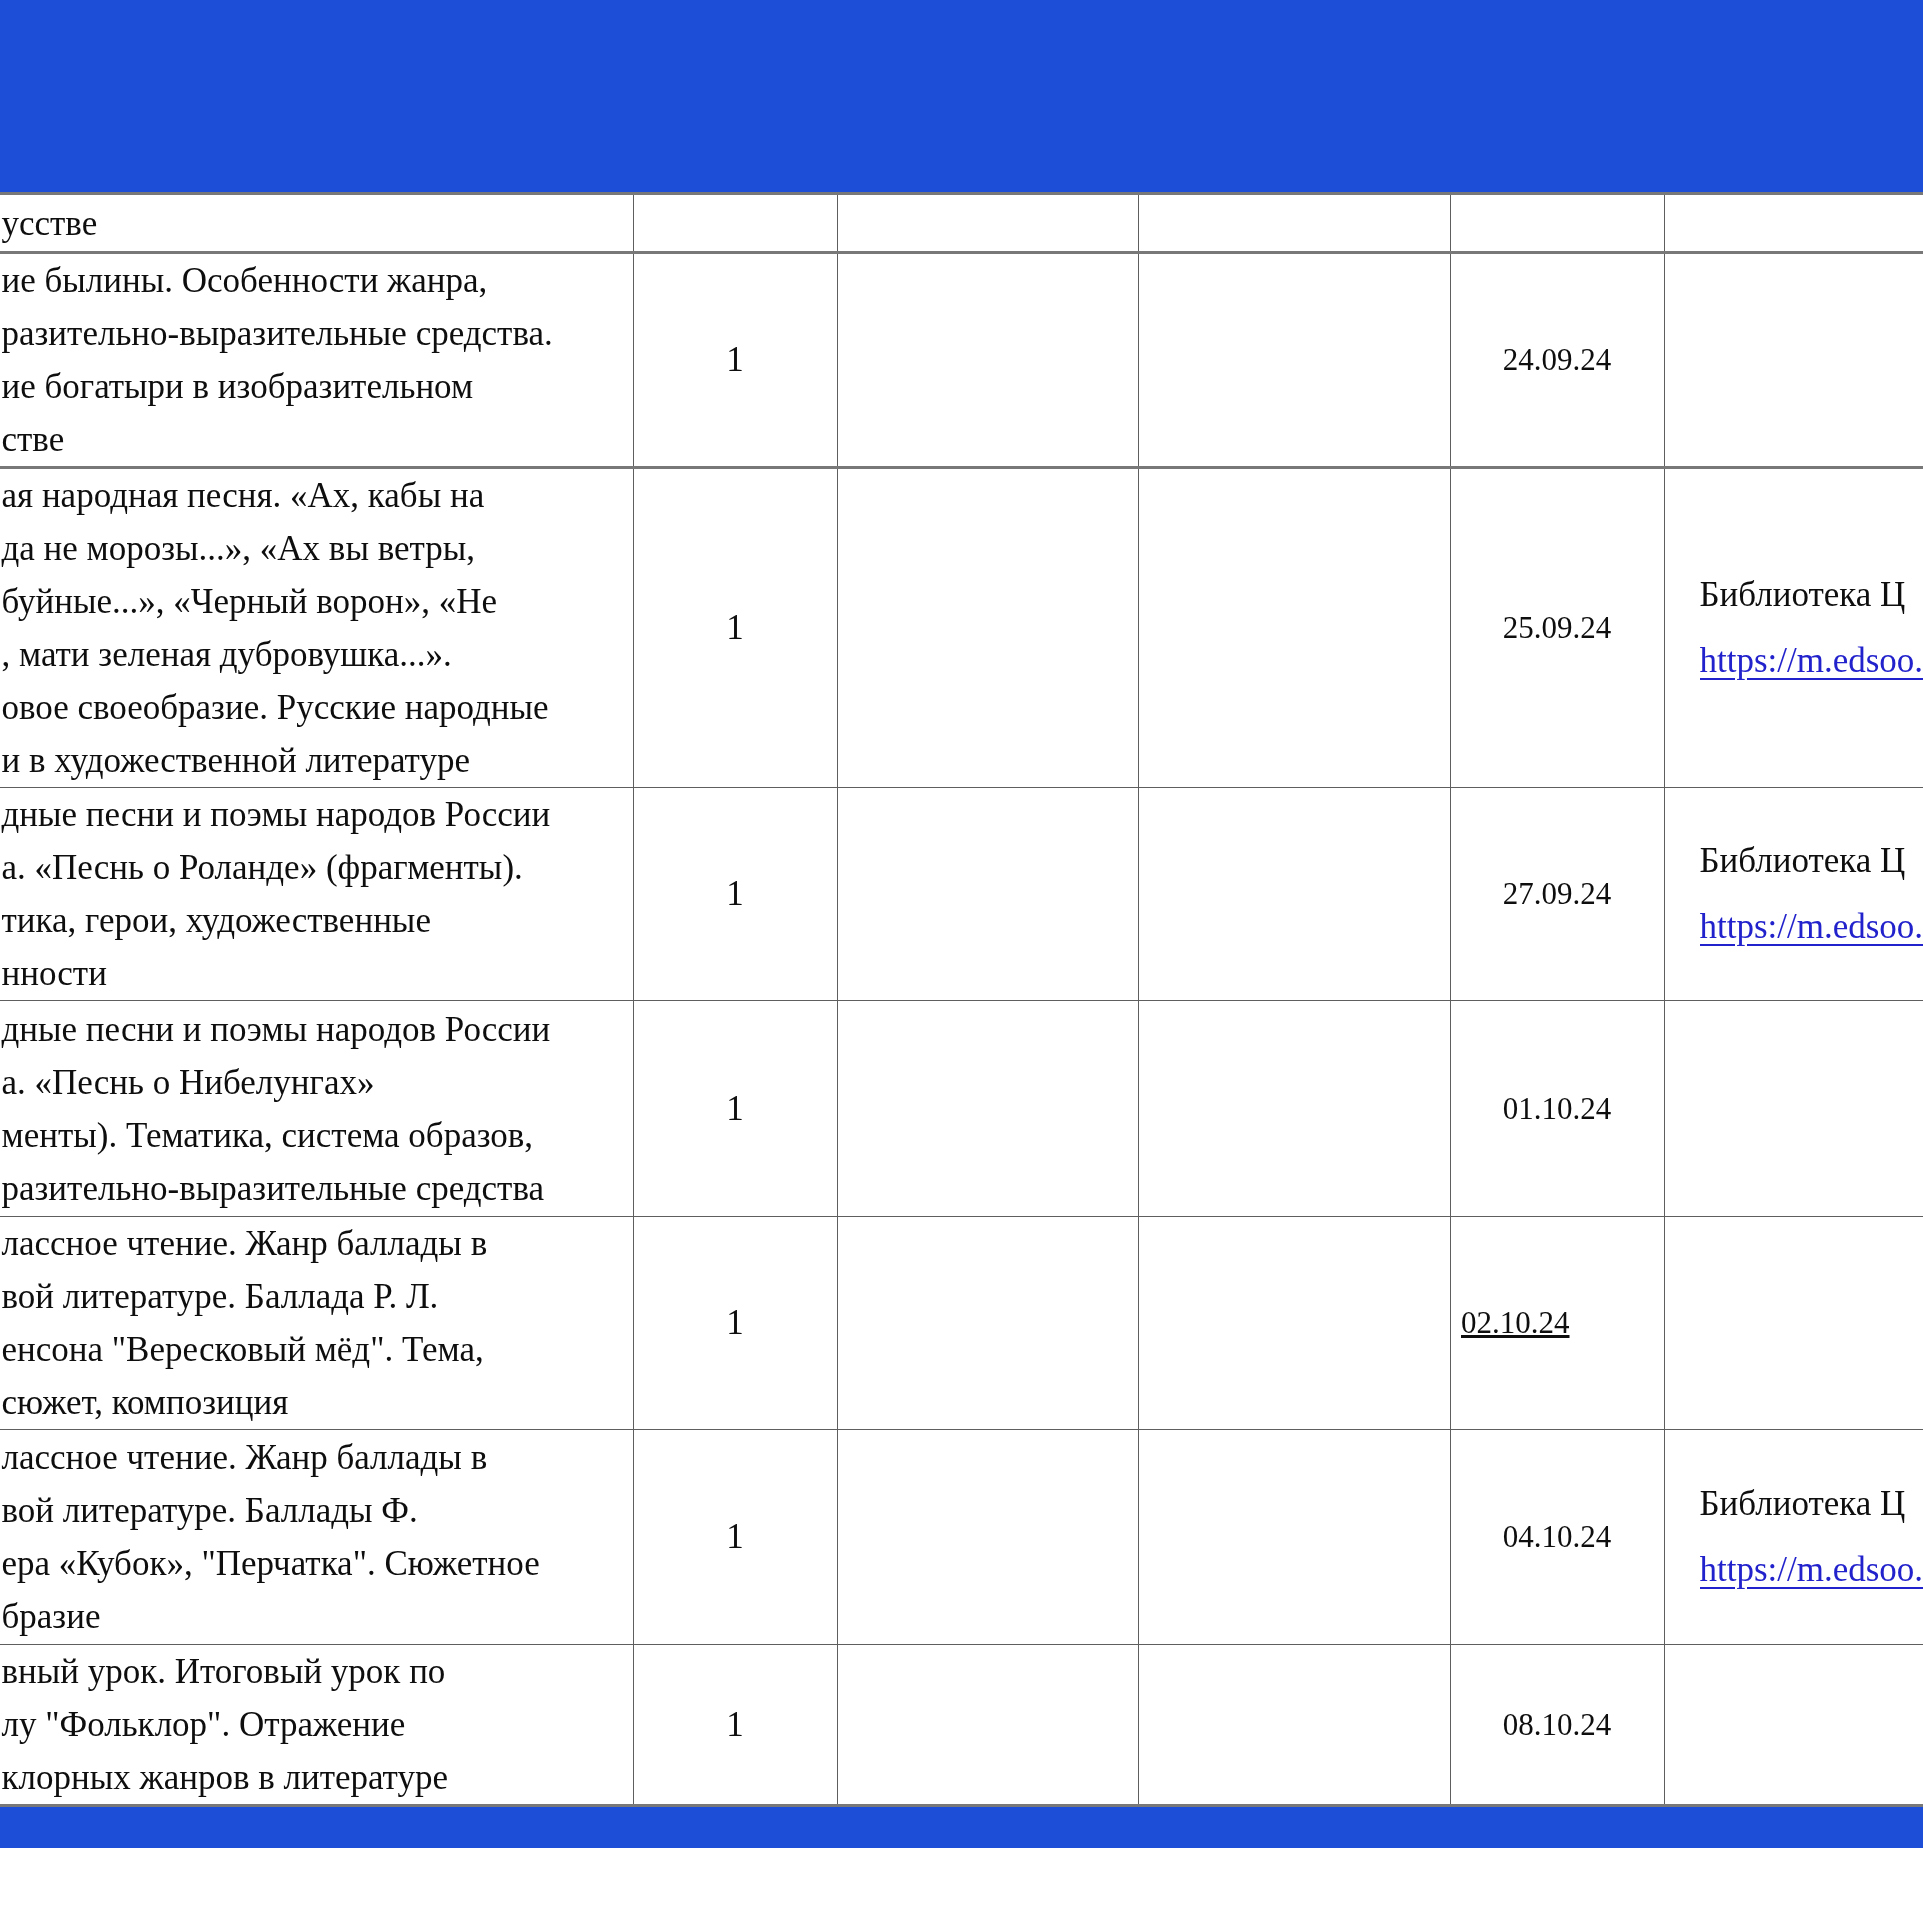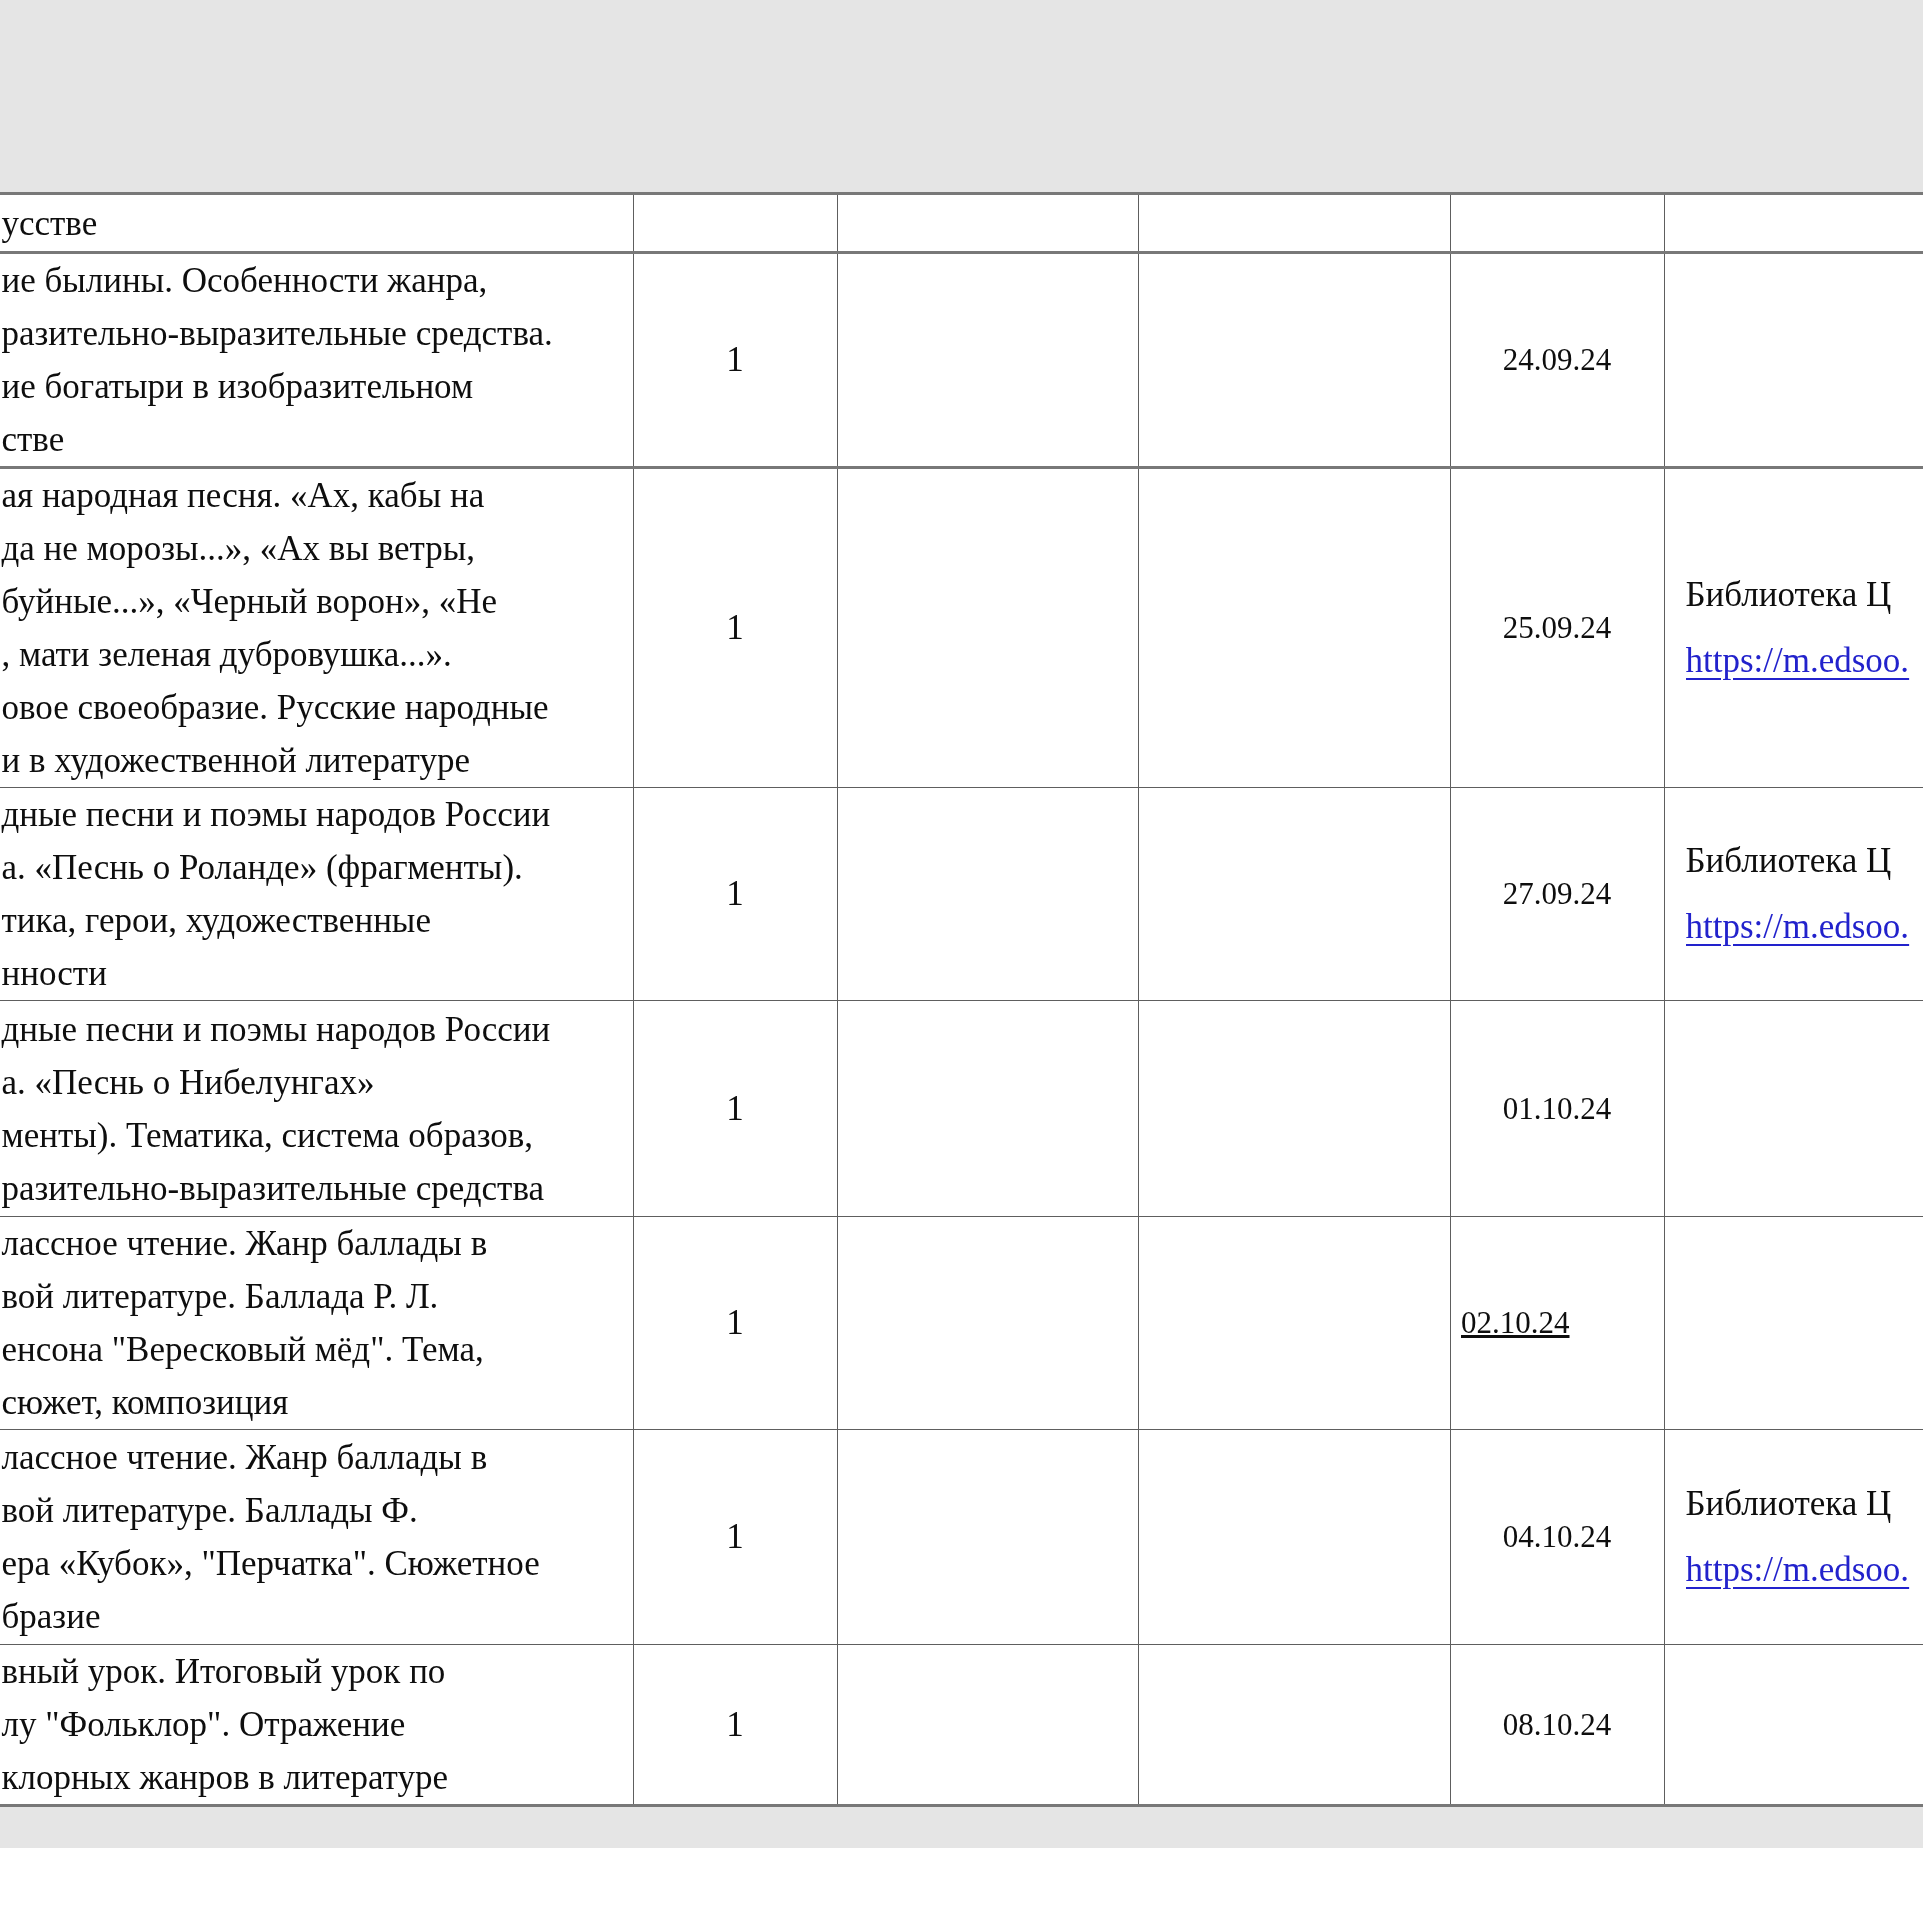--- a/index.html
+++ b/index.html
@@ -9,21 +9,21 @@
     width: 1924px;
     height: 1924px;
     overflow: hidden;
     font-family: "Liberation Serif", "DejaVu Serif", serif;
     color: #0e0e0e;
   }
   .page {
     position: relative;
     width: 1924px;
     height: 1848px;
-    background: #e5e5e5;
+    background: #1d4ed8;
   }
   table.lesson-table {
     position: absolute;
     left: 0;
     top: 192px;
     width: 1924px;
     border-collapse: collapse;
     table-layout: fixed;
   }
   td {
@@ -70,21 +70,21 @@
     text-align: center;
     white-space: nowrap;
   }
   
   tr:nth-child(6) .cell-date { text-align: left; padding-left: 10.5px; text-decoration: underline; }
 
   .cell-resource {
     font-size: 35px;
     line-height: 66px;
     text-align: left;
-    padding-left: 21px;
+    padding-left: 35px;
   }
   .resource-label, .resource-link {
     display: block;
     white-space: nowrap;
     overflow: hidden;
   }
   .resource-link, .resource-link:visited {
     color: #2222cc;
     text-decoration: underline;
     text-decoration-thickness: 2.3px;

